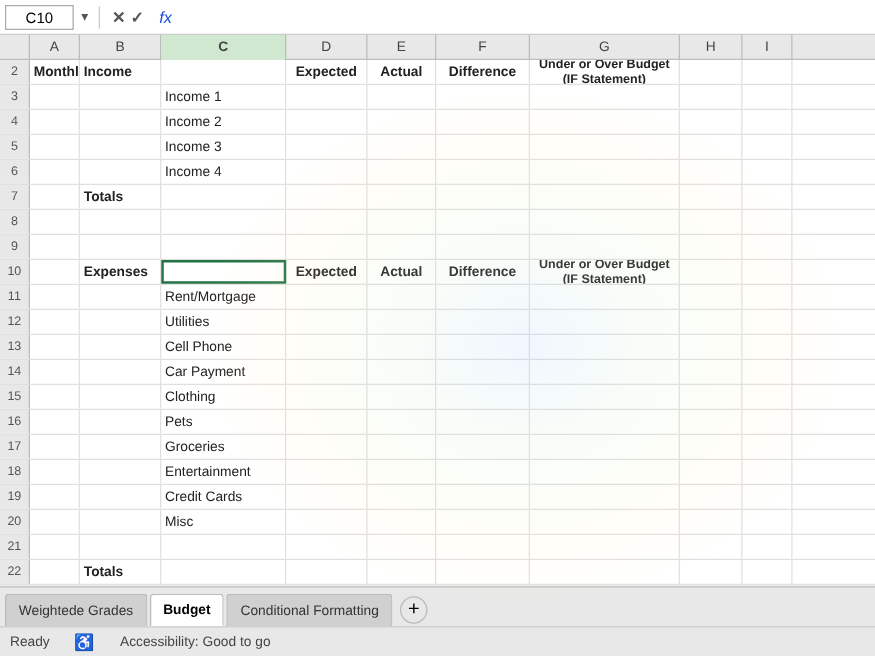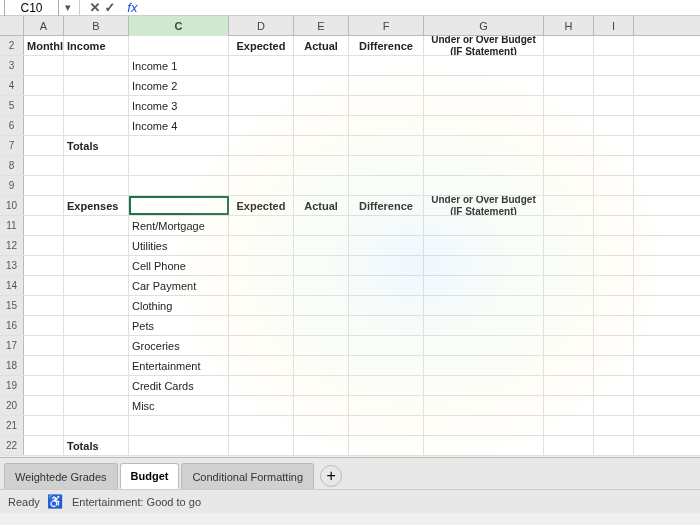--- a/index.html
+++ b/index.html
@@ -12,21 +12,21 @@
       overflow: hidden;
     }
 
     
     .formula-bar {
       display: flex;
       align-items: center;
       background: #fff;
       border-bottom: 1px solid #ccc;
       padding: 2px 4px;
-      height: 16px;
+      height: 28px;
       gap: 4px;
     }
     .cell-ref-box {
       border: 1px solid #aaa;
       padding: 2px 6px;
       font-size: 12px;
       width: 55px;
       text-align: center;
     }
     .formula-arrow {
@@ -197,21 +197,21 @@
     
     .status-bar {
       display: flex;
       align-items: center;
       background: #e8e8e8;
       border-top: 1px solid #ccc;
       height: 24px;
       padding: 0 8px;
       font-size: 11px;
       color: #444;
-      gap: 8px;
+      gap: 20px;
     }
     .accessibility-icon {
       font-size: 13px;
     }
 
     
     .w-a { width: 40px; }
     .w-b { width: 65px; }
     .w-c { width: 100px; }
     .w-d { width: 65px; }
@@ -512,14 +512,14 @@
 <div class="sheet-tabs">
   <div id="tab-0" class="sheet-tab">Weightede Grades</div>
   <div id="tab-1" class="sheet-tab active">Budget</div>
   <div id="tab-2" class="sheet-tab">Conditional Formatting</div>
   <div class="add-sheet-btn">+</div>
 </div>
 
 <div class="status-bar">
   <span>Ready</span>
   <span class="accessibility-icon">♿</span>
-  <span>Entertainment: Good to go</span>
+  <span>Accessibility: Good to go</span>
 </div>
 
 </body></html>

